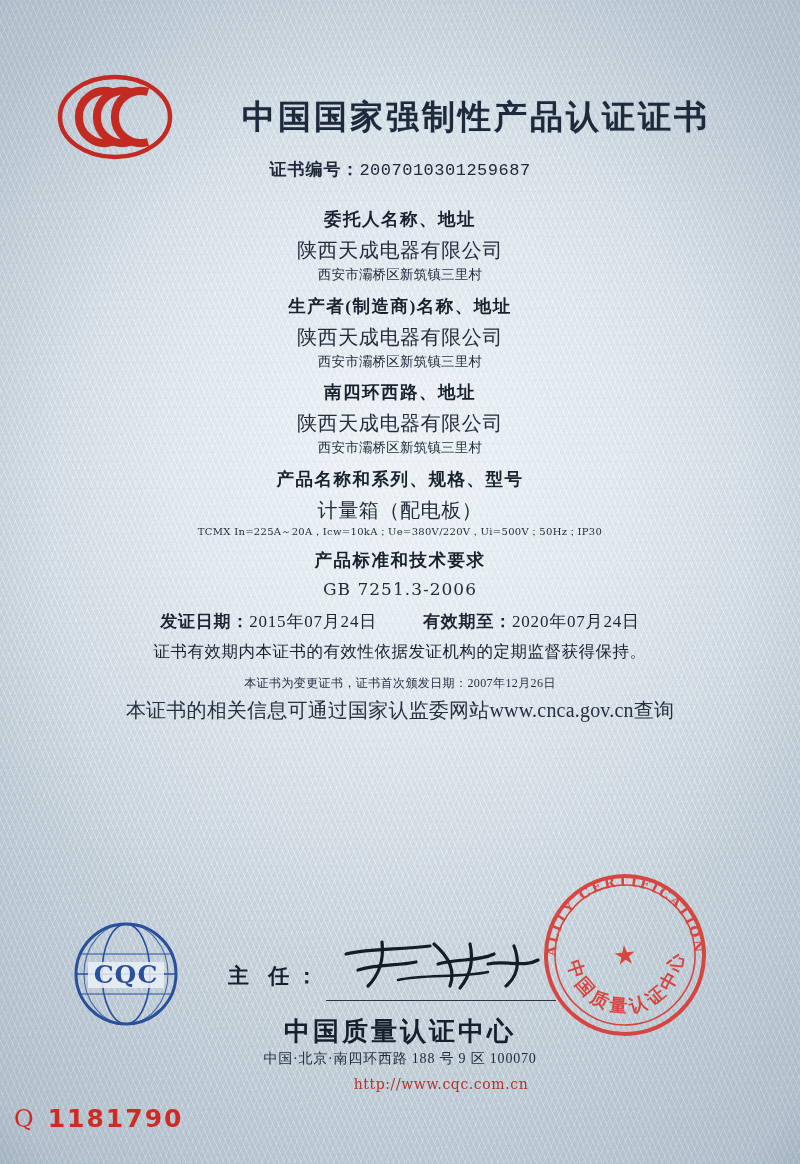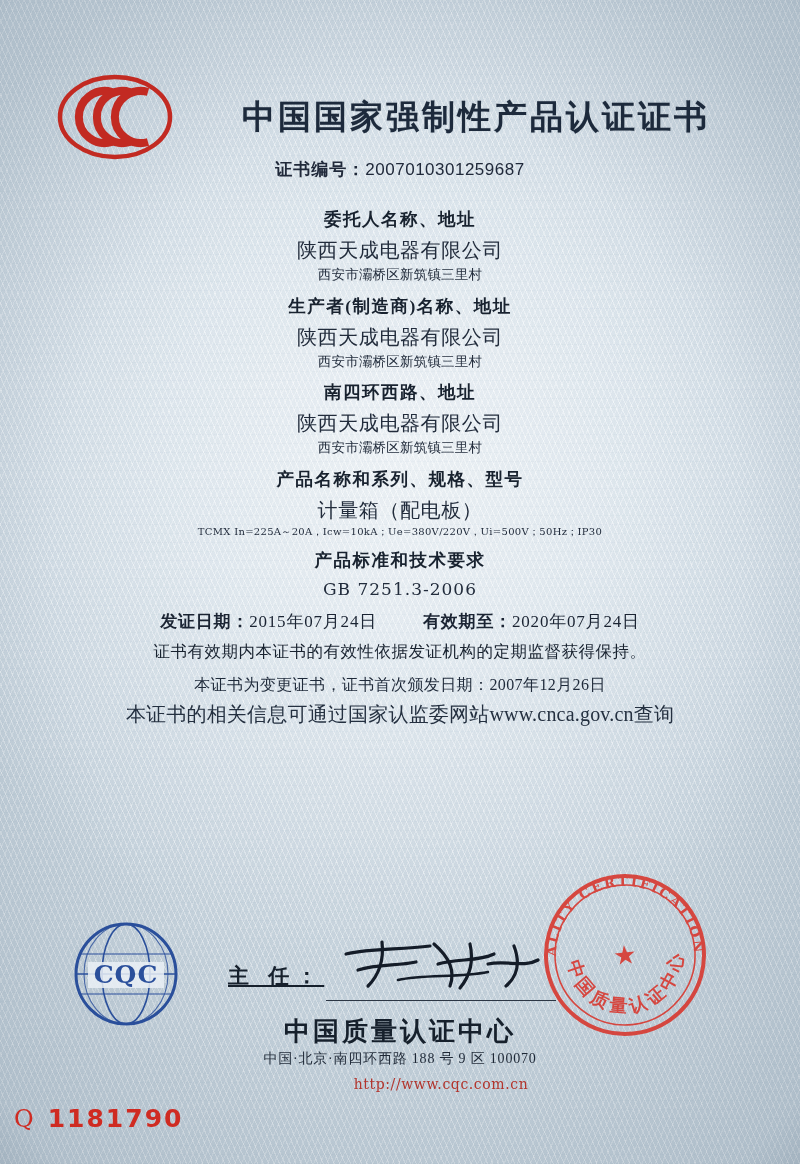--- a/index.html
+++ b/index.html
@@ -76,21 +76,21 @@
   #cert-no-row {
     position: absolute;
     left: 0; top: 158px;
     width: 800px;
     text-align: center;
     font-size: 17px;
     color: #20293a;
     z-index: 4;
   }
   #cert-no-row .lbl { font-weight: bold; letter-spacing: 1px; }
-  #cert-no-row .val { font-family: Liberation Sans, sans-serif; letter-spacing: 0.5px; }
+  #cert-no-row .val { font-family: Liberation Mono, monospace; letter-spacing: 0.5px; }
 
   
   #body-stack {
     position: absolute;
     left: 0;
     top: 198px;
     width: 800px;
     z-index: 4;
     text-align: center;
     color: #1f2a3a;
@@ -144,21 +144,21 @@
 
   .note-bold {
     margin-top: 8px;
     font-size: 16.5px;
     font-weight: normal;
     letter-spacing: 0.5px;
     color: #18222f;
   }
   .note-1 {
     margin-top: 12px;
-    font-size: 16px;
+    font-size: 12px;
     letter-spacing: 0.4px;
     color: #1f2a3a;
   }
   .note-2 {
     margin-top: 5px;
     font-size: 20px;
     letter-spacing: 0.2px;
     color: #243040;
   }
 
@@ -180,21 +180,20 @@
     z-index: 4;
   }
   #signature-label {
     position: absolute;
     left: 0;
     top: 10px;
     font-size: 21px;
     font-weight: bold;
     letter-spacing: 7px;
     color: #16202c;
-    text-decoration: underline;
   }
   #signature-mark {
     position: absolute;
     left: 110px;
     top: -18px;
     width: 210px;
     height: 62px;
     color: #121a24;
   }
   #signature-rule {

